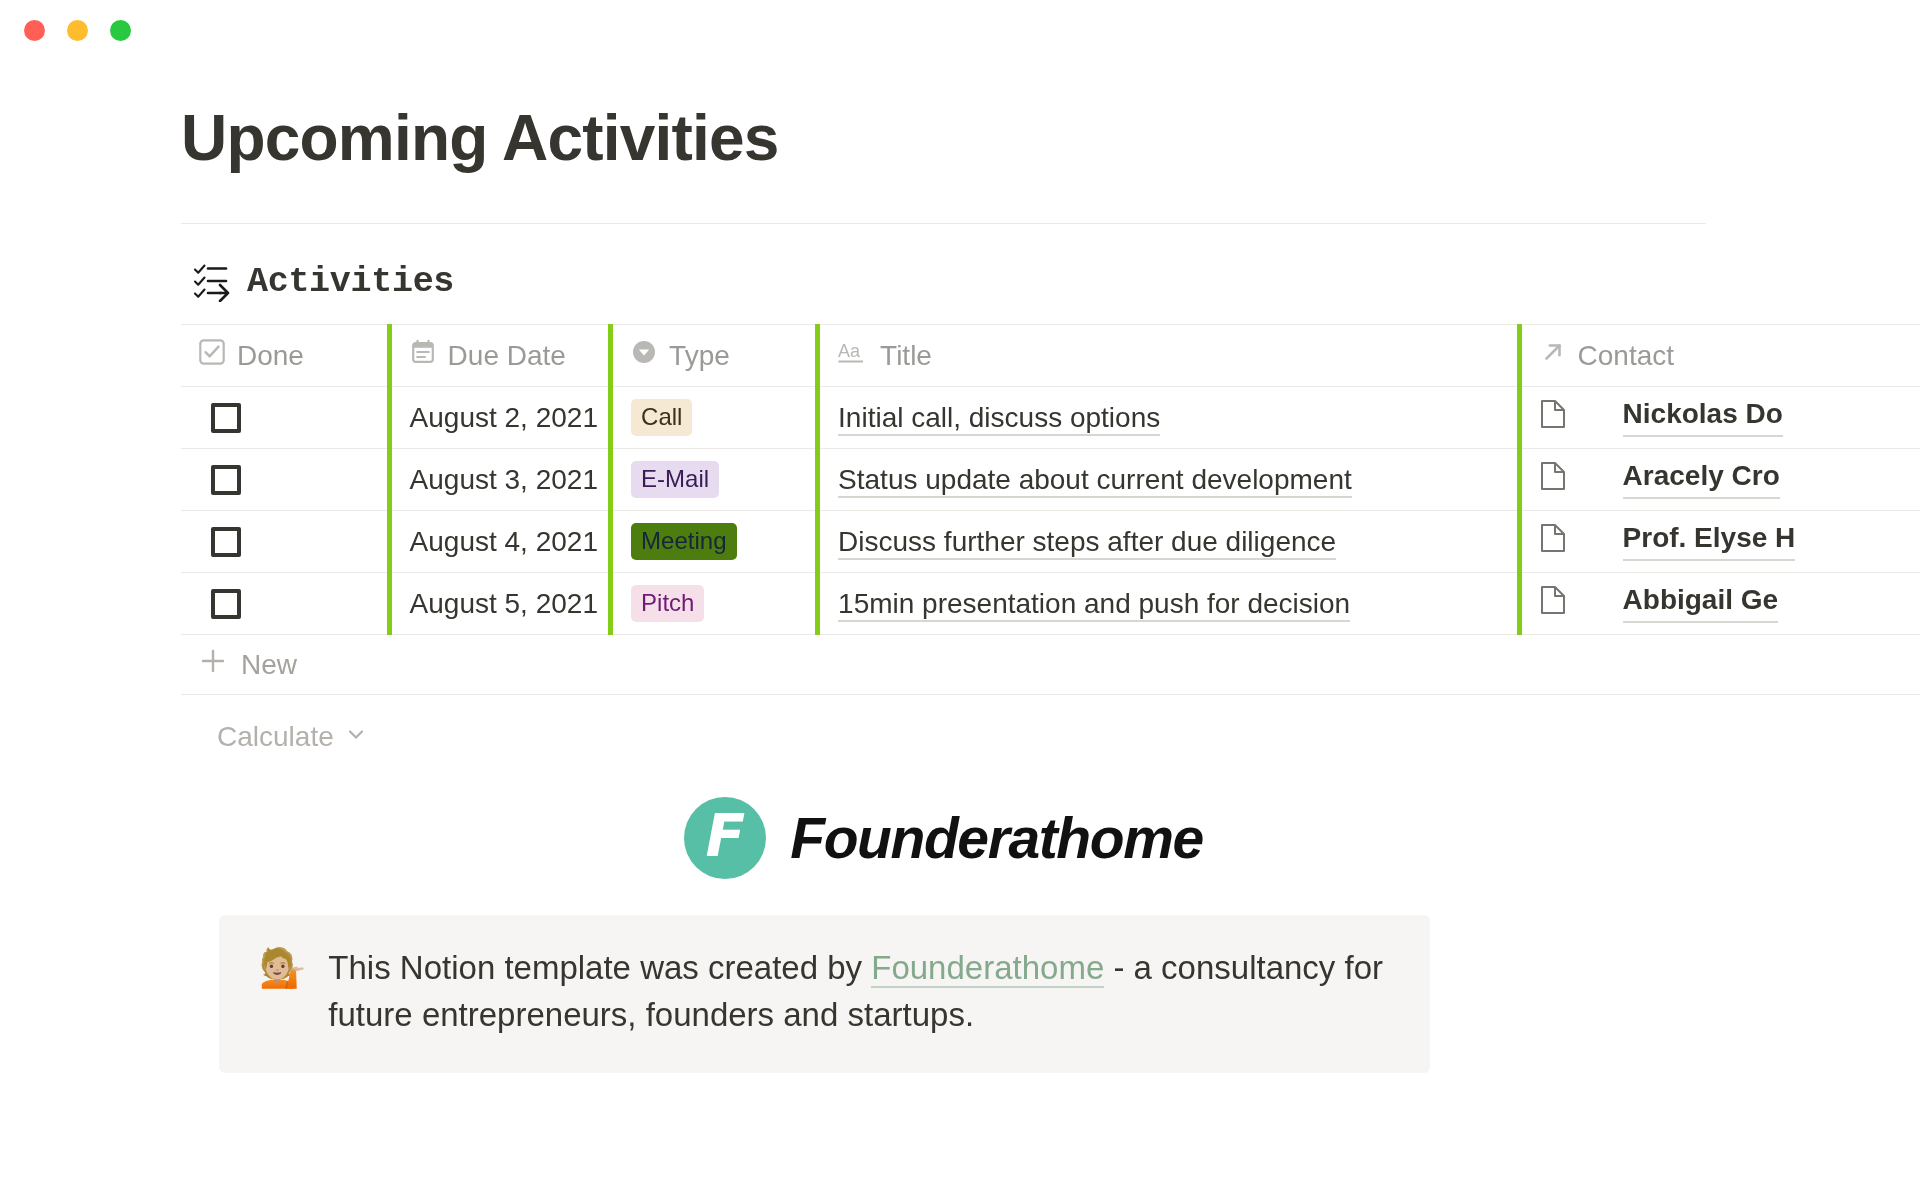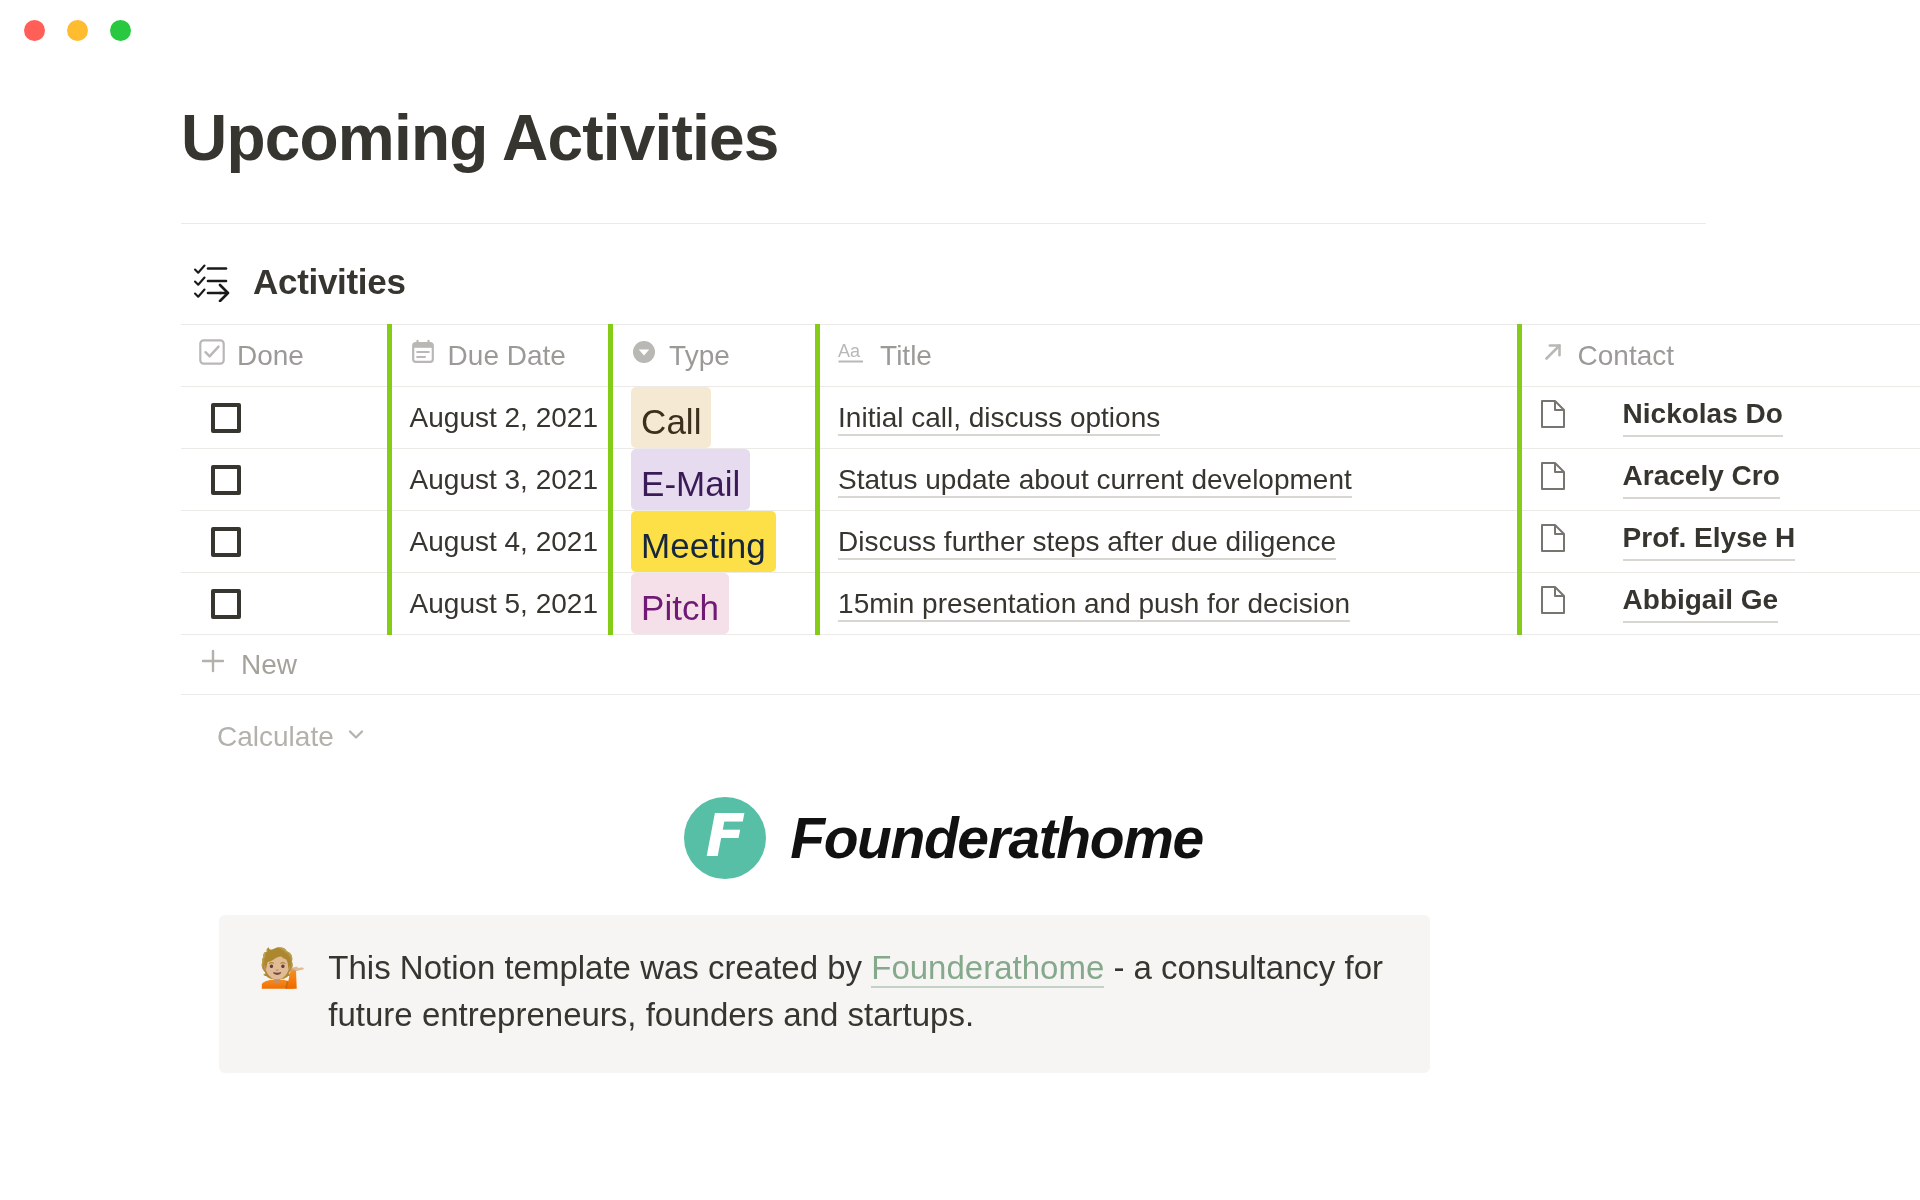--- a/index.html
+++ b/index.html
@@ -41,23 +41,24 @@
 
   .title-divider {
     height: 1px;
     background: #eceae6;
     width: 1525px;
     margin-top: 50px;
   }
 
   
   .db-header {
-    display: flex; align-items: center; gap: 18px;
+    display: flex; align-items: center; gap: 12px;
     margin-top: 38px;
     margin-left: 12px;
+    font-family: Liberation Mono, monospace;
   }
   .db-icon { width: 42px; height: 40px; display: block; }
   .db-title {
     font-size: 35px; font-weight: bold;
     color: #37352f; letter-spacing: -0.3px;
   }
 
   .table-wrap {
     margin-top: 22px;
     width: 1739px;
@@ -98,29 +99,29 @@
     width: 30px; height: 30px;
     border: 4px solid #37352f;
     background: #ffffff;
     border-radius: 2px;
   }
 
   .due { white-space: nowrap; }
 
   .tag {
     display: inline-block;
-    padding: 15px 10px 5px 10px;
+    padding: 4px 10px 5px 10px;
     border-radius: 5px;
-    font-size: 35px;
+    font-size: 24px;
     line-height: 1.16;
     white-space: nowrap;
   }
   .tag-call    { background: #f5e9d3; color: #3c2f1b; }
   .tag-email   { background: #e6dbef; color: #3b1b57; }
-  .tag-meeting { background: #fde047; color: #16263c; }
+  .tag-meeting { background: #4d7c0f; color: #16263c; }
   .tag-pitch   { background: #f5e0e9; color: #701a75; }
 
   .link-title {
     color: #37352f;
     font-weight: normal;
     text-decoration: none;
     border-bottom: 2px solid #d8d6d1;
     white-space: nowrap;
     padding-bottom: 1px;
   }

